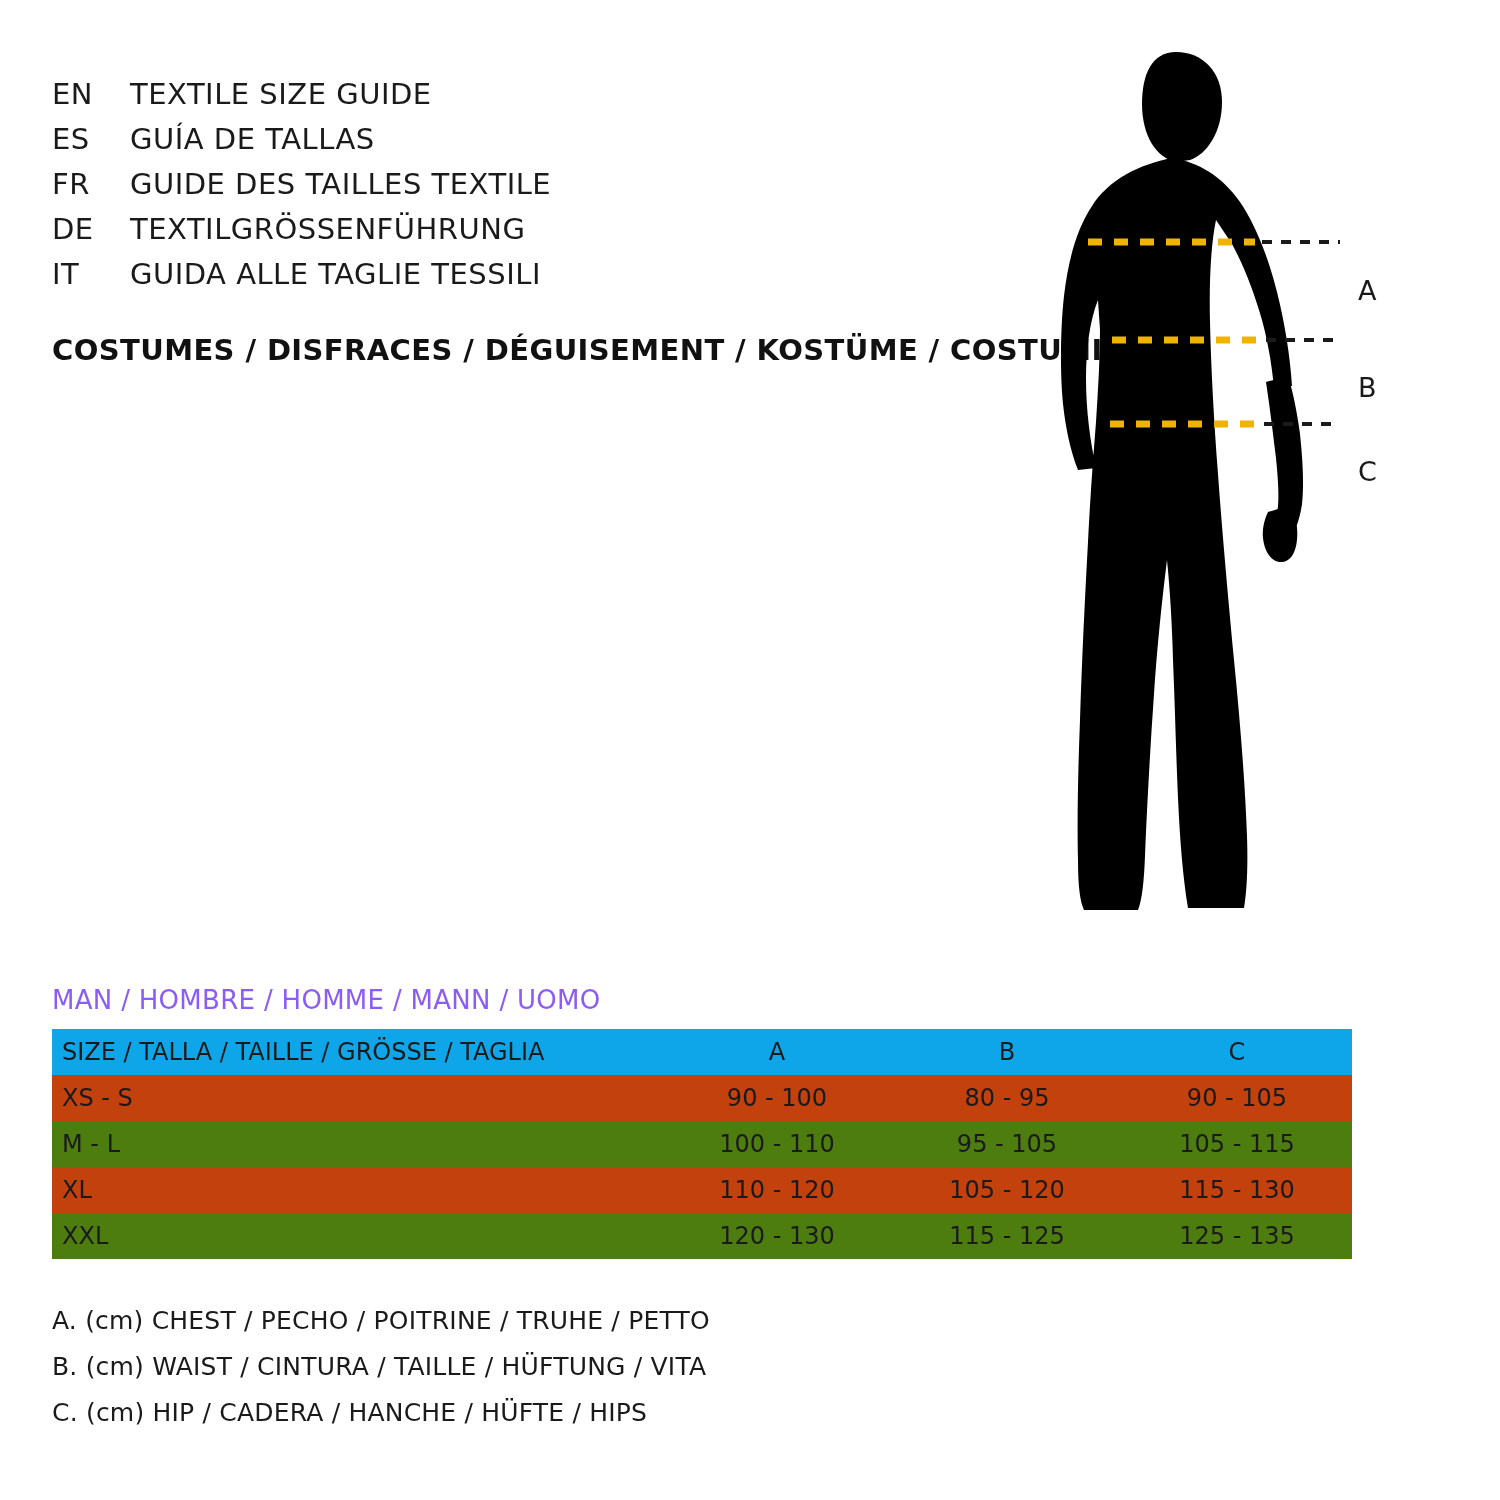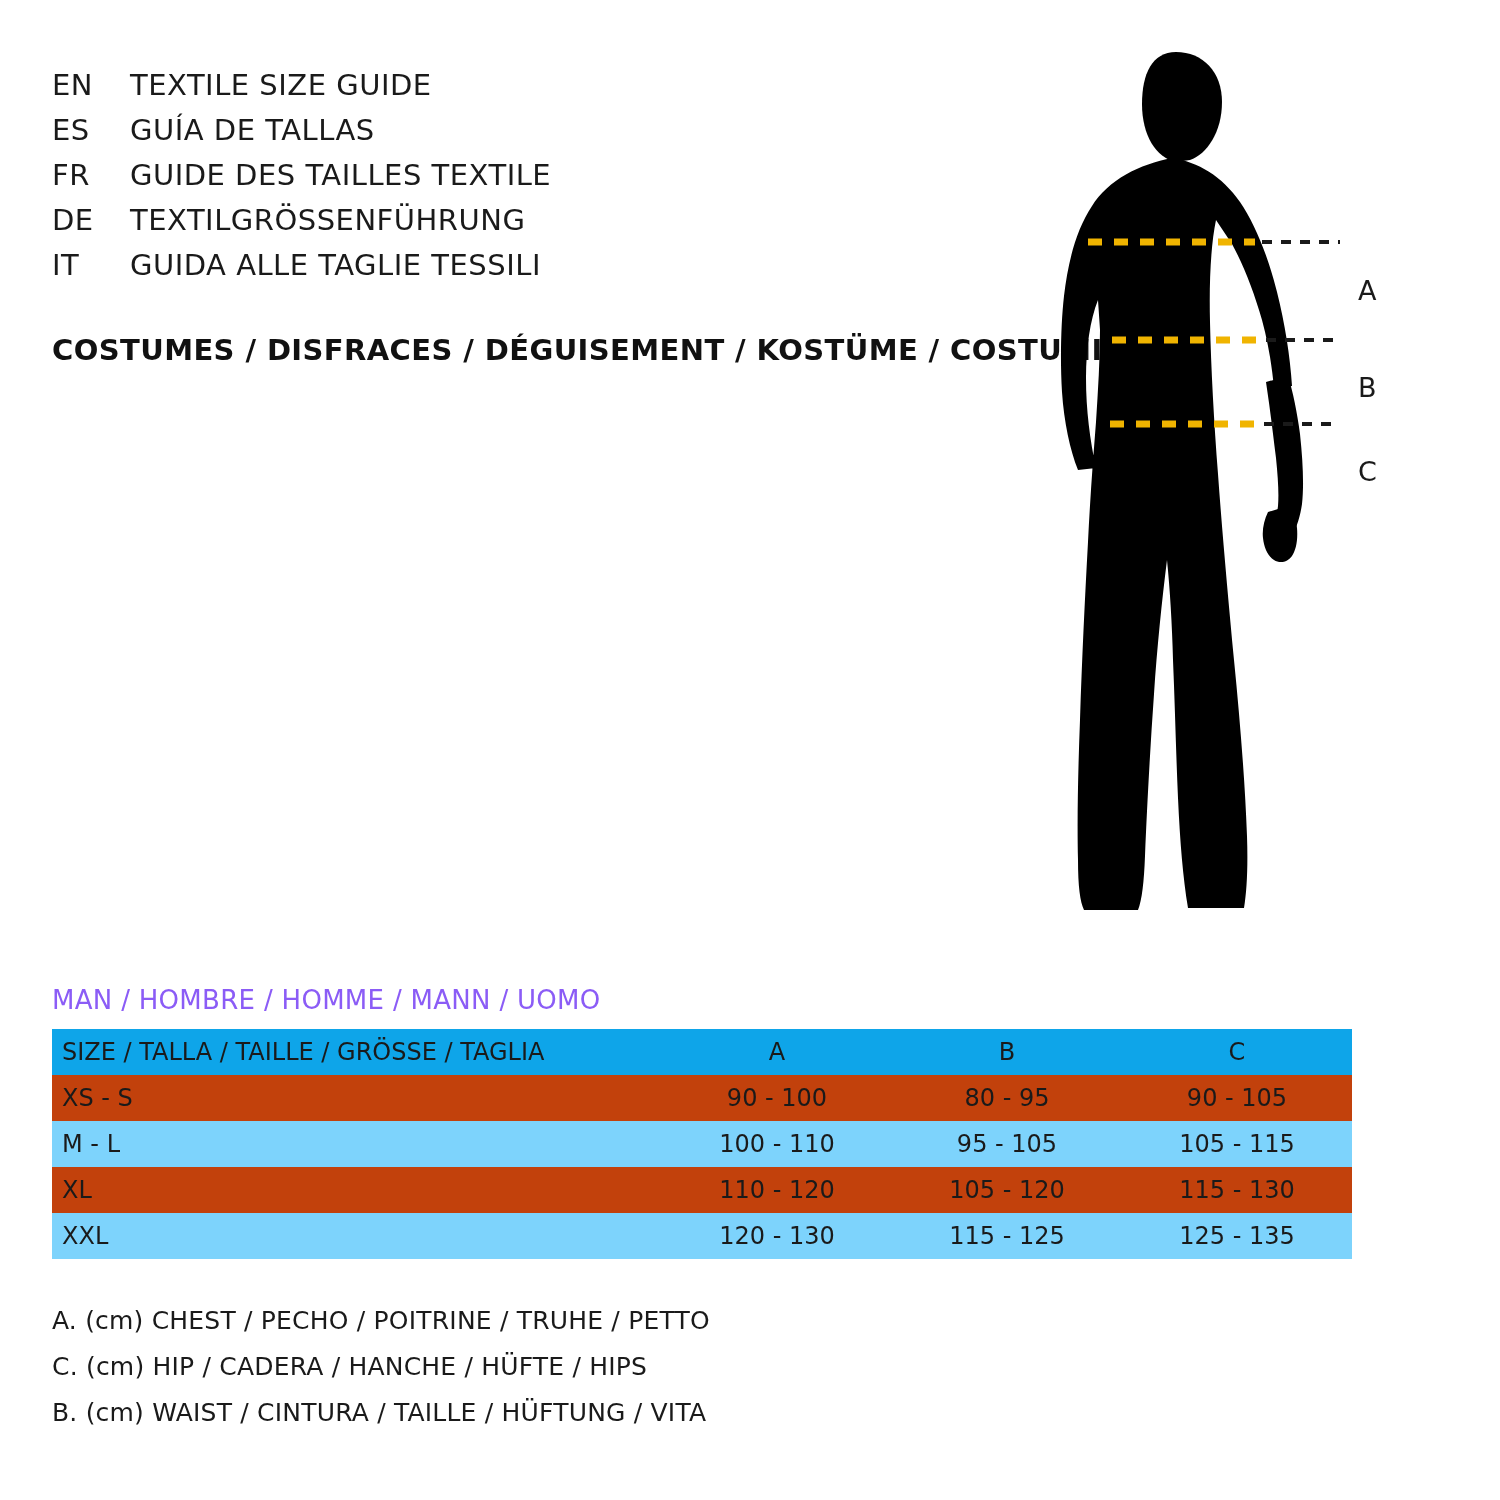--- a/index.html
+++ b/index.html
@@ -13,21 +13,21 @@
     font-family: "DejaVu Sans", "Liberation Sans", sans-serif;
     color: #1a1a1a;
     position: relative;
     overflow: hidden;
   }
 
   
   .lang-block {
     position: absolute;
     left: 52px;
-    top: 68px;
+    top: 77px;
     width: 900px;
   }
   .lang-row {
     display: flex;
     align-items: baseline;
     height: 45px;
     font-size: 29px;
     letter-spacing: 0.5px;
     color: #1a1a1a;
   }
@@ -106,21 +106,21 @@
     width: 230px;
   }
   table.size-table tbody td.col-size {
     text-align: left;
     padding-left: 10px;
   }
   table.size-table tbody td.col-m {
     text-align: center;
   }
   table.size-table tbody tr.odd td { background: #c2410c; }
-  table.size-table tbody tr.even td { background: #7dd3fc; }
+  table.size-table tbody tr.even td { background: #4d7c0f; }
 
   
   .legend {
     position: absolute;
     left: 52px;
     top: 1298px;
     font-size: 25px;
     line-height: 46px;
     color: #1a1a1a;
   }
@@ -261,15 +261,15 @@
         <td class="col-m">120 - 130</td>
         <td class="col-m">115 - 125</td>
         <td class="col-m">125 - 135</td>
       </tr>
     </tbody>
   </table>
 </div>
 
 <div class="legend">
   <div>A. (cm) CHEST / PECHO / POITRINE / TRUHE / PETTO</div>
+  <div>B. (cm) WAIST / CINTURA / TAILLE / HÜFTUNG / VITA</div>
   <div>C. (cm) HIP / CADERA / HANCHE / HÜFTE / HIPS</div>
-  <div>B. (cm) WAIST / CINTURA / TAILLE / HÜFTUNG / VITA</div>
 </div>
 
 </body></html>

